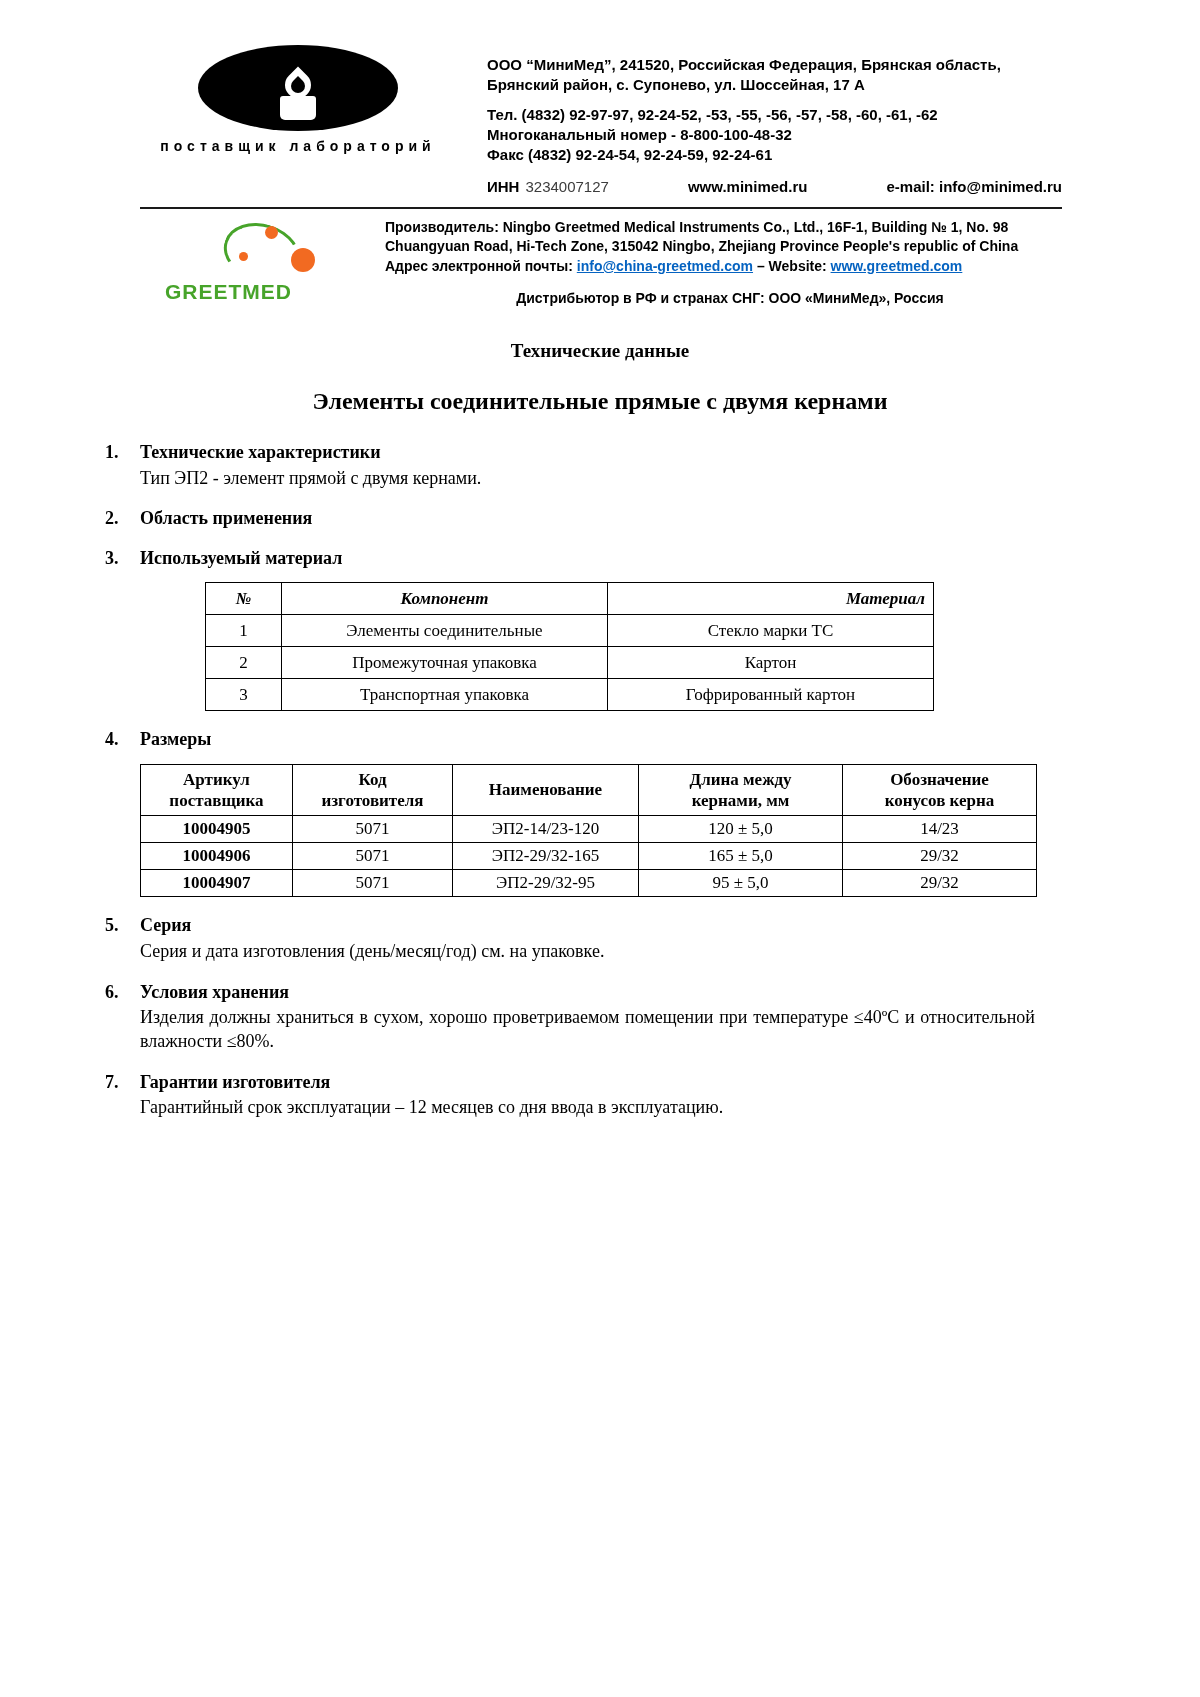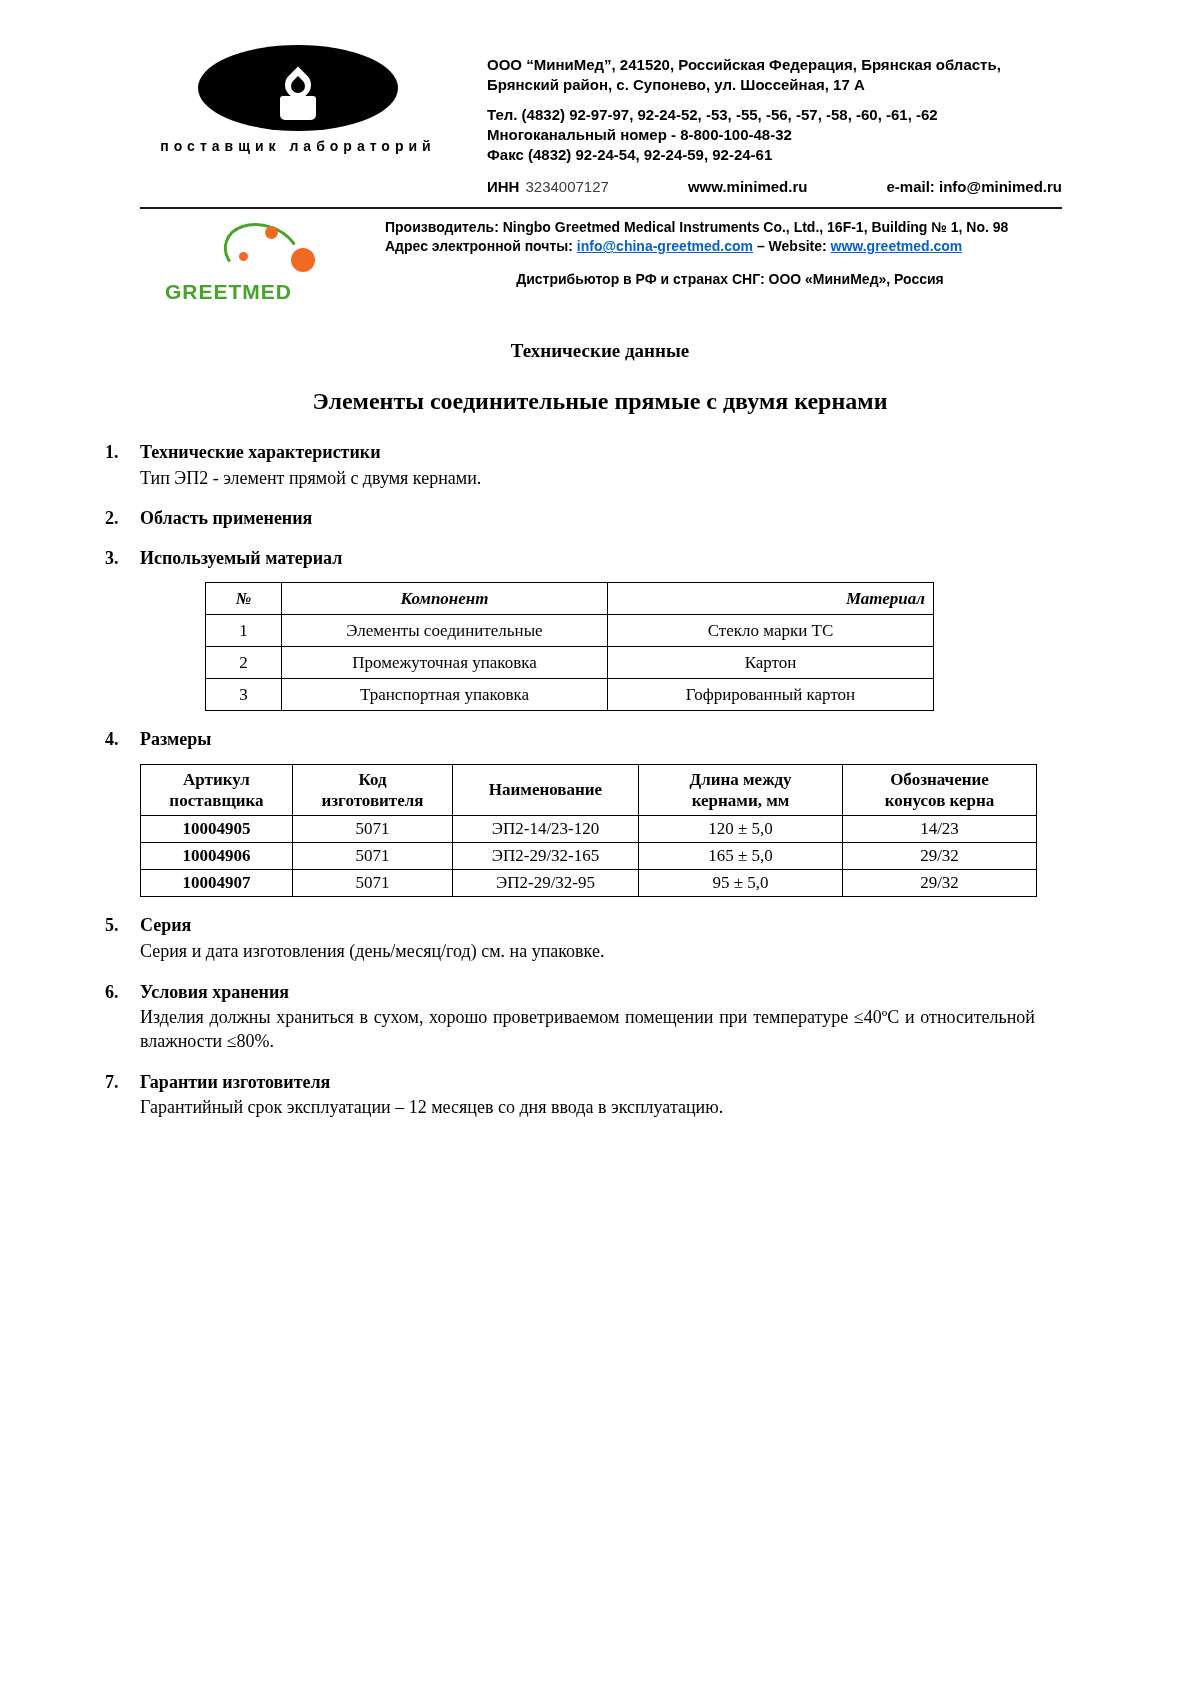--- a/index.html
+++ b/index.html
@@ -104,20 +104,21 @@
       <div class="gm-arc"></div>
       <div class="gm-dot1"></div>
       <div class="gm-dot2"></div>
       <div class="gm-dot3"></div>
     </div>
     <div class="gm-text">GREETMED</div>
   </div>
 
   <div class="manufacturer-text">
     <div>Производитель: Ningbo Greetmed Medical Instruments Co., Ltd., 16F-1, Building № 1, No. 98</div>
+    <div>Chuangyuan Road, Hi-Tech Zone, 315042 Ningbo, Zhejiang Province People's republic of China</div>
     <div>
       <span>Адрес электронной почты: </span><a href="#">info@china-greetmed.com</a><span> – Website: </span><a href="#">www.greetmed.com</a>
     </div>
     <div class="distributor-line">Дистрибьютор в РФ и странах СНГ: ООО «МиниМед», Россия</div>
   </div>
 
   <div class="content">
     <div class="doc-subtitle">Технические данные</div>
     <div class="doc-title">Элементы соединительные прямые с двумя кернами</div>
 

